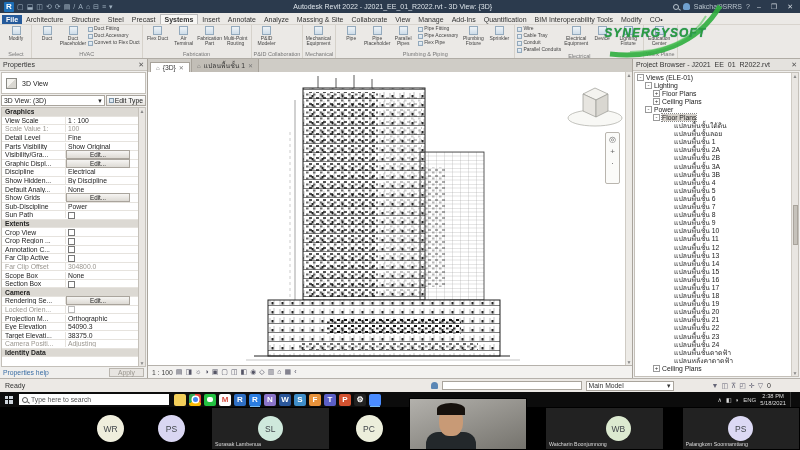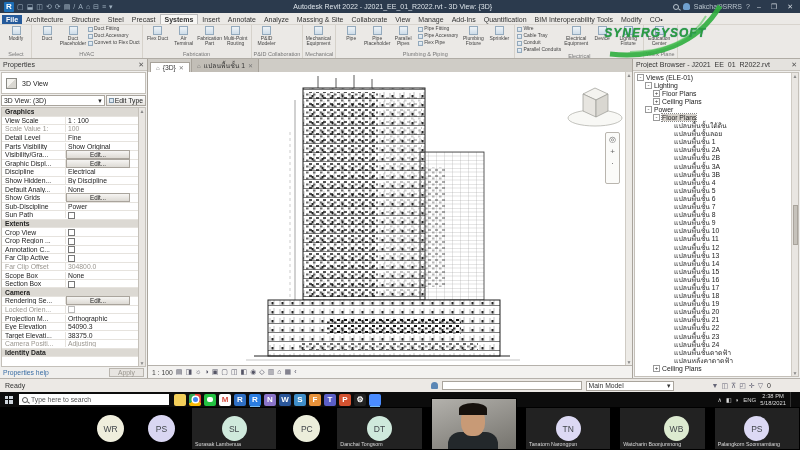--- a/index.html
+++ b/index.html
@@ -921,61 +921,51 @@
       <span class="tray-time" data-name="clock">
         <span style="display:block">2:38 PM</span>
         <span style="display:block">5/18/2021</span>
       </span>
       <span class="notif-edge" data-name="notification-center"></span>
     </span>
   </div>
 
   <div class="zoombar" data-name="zoom-participants-bar">
     <span class="zspacer" data-name="zoom-strip-empty"></span>
-    <div style="display:flex;flex:1;gap:8px">
+    <div style="display:flex;flex:1;gap:18px">
 
     <div class="ptile" data-name="participant-tile" data-kind="float">
 
         <span class="pavatar" data-name="participant-avatar" style="background: rgb(239, 238, 221);">WR</span>
         <span class="pname" data-name="participant-name"></span>
       </div>
         <div class="ptile" data-name="participant-tile" data-kind="float">
 
         <span class="pavatar" data-name="participant-avatar" style="background: rgb(217, 214, 242);">PS</span>
         <span class="pname" data-name="participant-name"></span>
       </div>
         <div class="ptile" data-name="participant-tile" data-kind="tile">
 
         <span class="pavatar" data-name="participant-avatar" style="background: rgb(207, 233, 220);">SL</span>
         <span class="pname" data-name="participant-name">Surasak Lambenua</span>
       </div>
         <div class="ptile" data-name="participant-tile" data-kind="float">
 
         <span class="pavatar" data-name="participant-avatar" style="background: rgb(236, 238, 219);">PC</span>
         <span class="pname" data-name="participant-name"></span>
-      </div>
-        <div class="ptile" data-name="participant-tile" data-kind="tile">
-
-        <span class="pavatar" data-name="participant-avatar" style="background: rgb(207, 233, 220);">DT</span>
-        <span class="pname" data-name="participant-name">Danchai Tongsom</span>
       </div>
         <div class="ptile" data-name="participant-tile" data-kind="video">
         <span class="v-wall" data-name="webcam-video"></span>
         <span class="v-body"></span>
         <span class="v-head"></span>
         <span class="v-hair"></span>
 
       </div>
         <div class="ptile" data-name="participant-tile" data-kind="tile">
 
-        <span class="pavatar" data-name="participant-avatar" style="background: rgb(220, 217, 244);">TN</span>
-        <span class="pname" data-name="participant-name">Tanatorn Narongpun</span>
-      </div>
-        <div class="ptile" data-name="participant-tile" data-kind="tile">
-
         <span class="pavatar" data-name="participant-avatar" style="background: rgb(220, 234, 208); margin-left: 28px;">WB</span>
         <span class="pname" data-name="participant-name">Watcharin Boonjumnong</span>
       </div>
         <div class="ptile" data-name="participant-tile" data-kind="tile">
 
         <span class="pavatar" data-name="participant-avatar" style="background: rgb(220, 217, 244);">PS</span>
         <span class="pname" data-name="participant-name">Palangkorn Soonnamtiang</span>
       </div>
       </div>
   </div>

